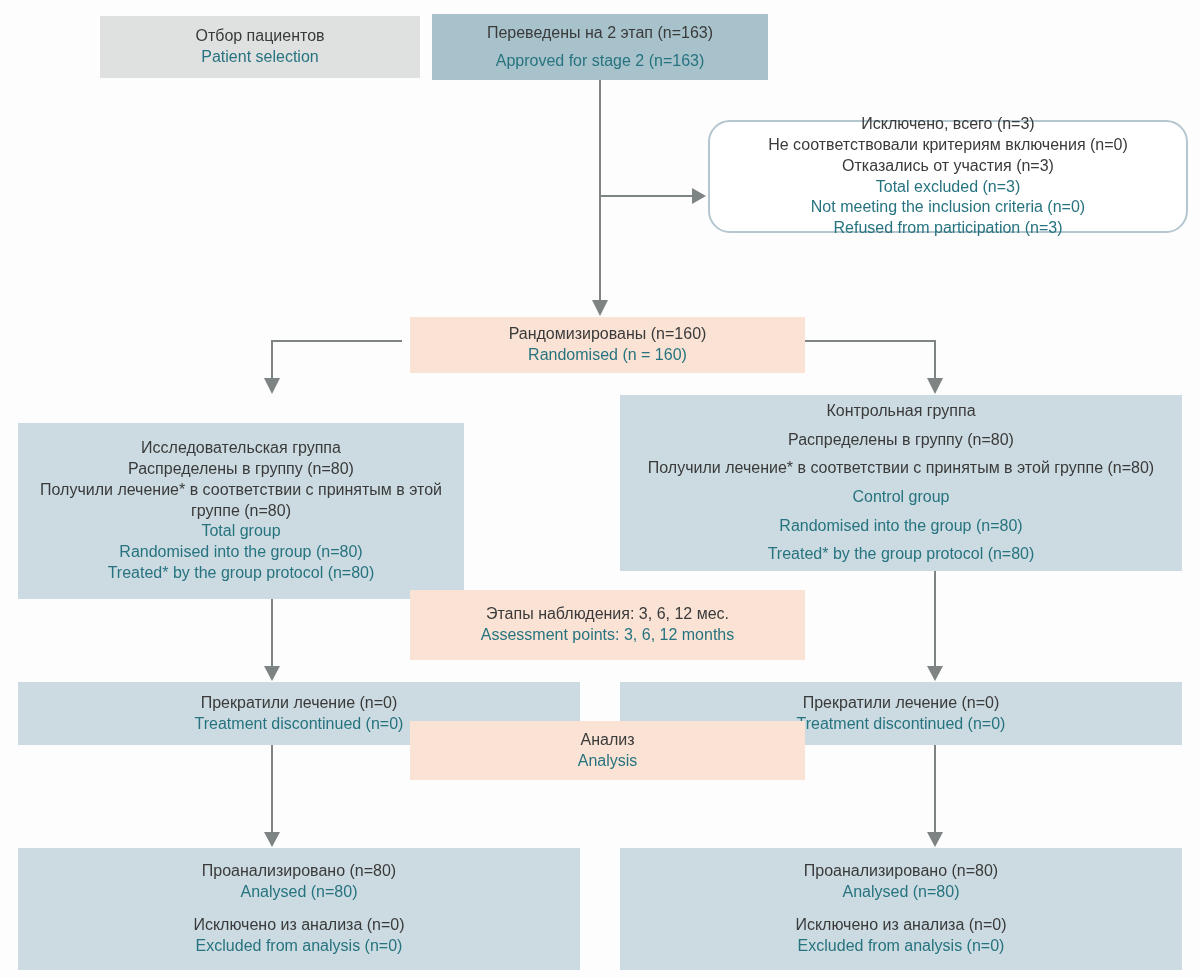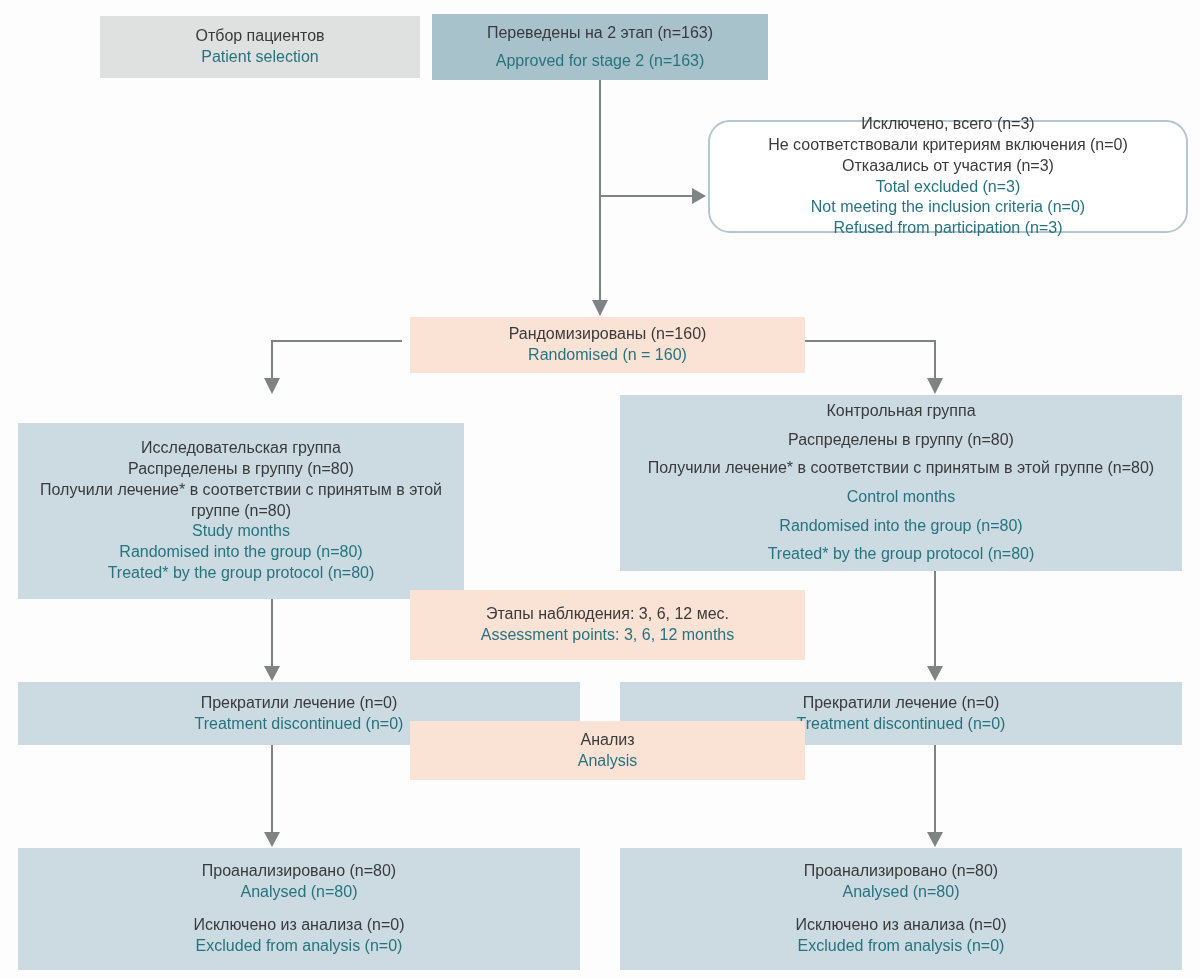--- a/index.html
+++ b/index.html
@@ -98,30 +98,30 @@
 
   <div class="box peach" style="left:402px; top:317px; width:395px; height:56px;">
     <div class="ru">Рандомизированы (n=160)</div>
     <div class="en">Randomised (n = 160)</div>
   </div>
 
   <div class="box lblue" style="left:18px; top:395px; width:446px; height:176px;margin-top:28px;">
     <div class="ru">Исследовательская группа</div>
     <div class="ru">Распределены в группу (n=80)</div>
     <div class="ru">Получили лечение* в соответствии с принятым в этой группе (n=80)</div>
-    <div class="en">Study months</div>
+    <div class="en">Total group</div>
     <div class="en">Randomised into the group (n=80)</div>
     <div class="en">Treated* by the group protocol (n=80)</div>
   </div>
 
   <div class="box lblue" style="left:620px; top:395px; width:562px; height:176px;justify-content:space-between;">
     <div class="ru">Контрольная группа</div>
     <div class="ru">Распределены в группу (n=80)</div>
     <div class="ru">Получили лечение* в соответствии с принятым в этой группе (n=80)</div>
-    <div class="en">Control months</div>
+    <div class="en">Control group</div>
     <div class="en">Randomised into the group (n=80)</div>
     <div class="en">Treated* by the group protocol (n=80)</div>
   </div>
 
   <div class="box peach" style="left:402px; top:590px; width:395px; height:70px;">
     <div class="ru">Этапы наблюдения: 3, 6, 12 мес.</div>
     <div class="en">Assessment points: 3, 6, 12 months</div>
   </div>
 
   <div class="box lblue" style="left:18px; top:682px; width:562px; height:63px;">

